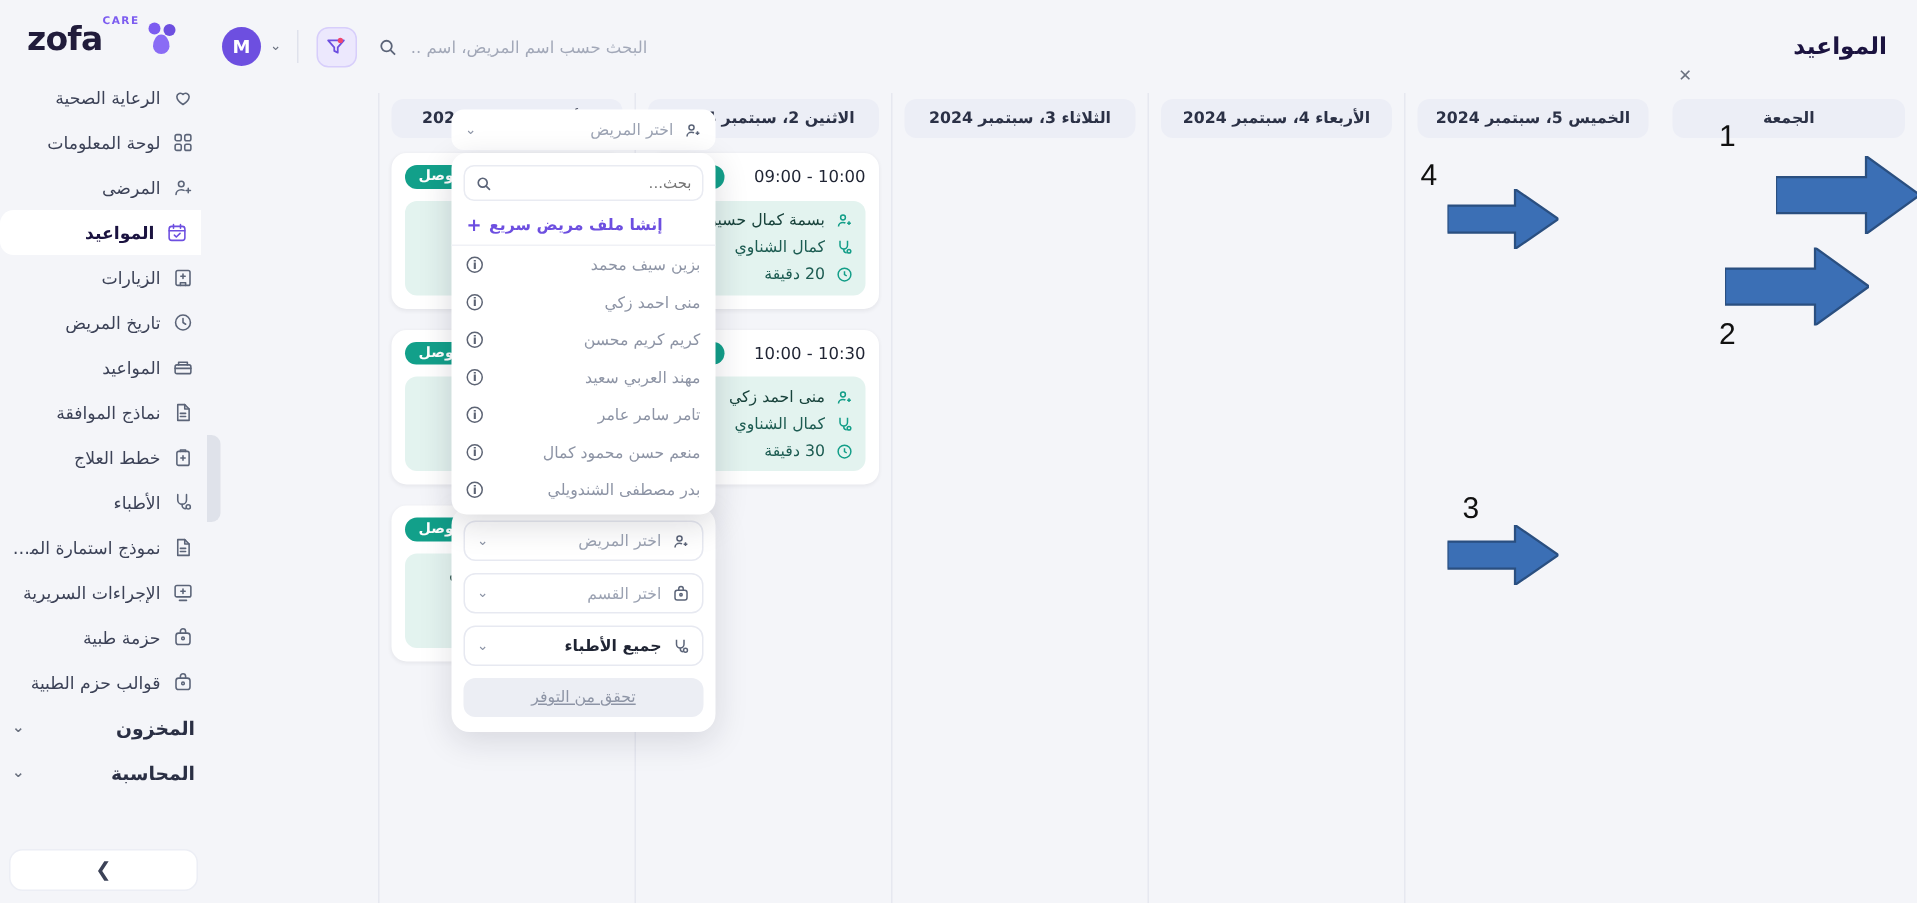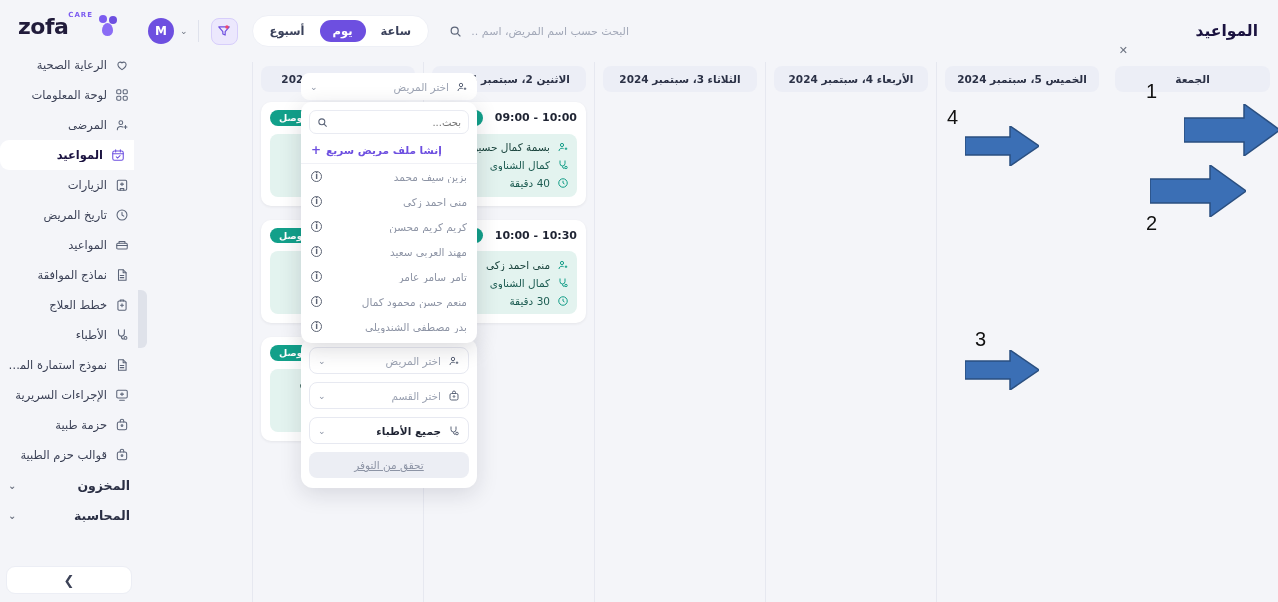--- a/index.html
+++ b/index.html
@@ -112,21 +112,21 @@
   }
   .appt {
     background:#fff; border-radius:10px; padding:8px 9px 9px 9px; margin-bottom:14px;
     box-shadow:0 1px 3px rgba(23,26,45,.07);
   }
   .appt-top { display:flex; flex-direction:row-reverse; align-items:center; justify-content:space-between; margin-bottom:8px; }
   .badge {
     background:#12a08a; color:#fff; font-size:9.5px; font-weight:700;
     border-radius:10px; padding:3px 9px; line-height:1;
   }
-  .appt-time { font-size:11px; font-weight:700; color:#1f2433; direction:ltr; }
+  .appt-time { font-size:11px; font-weight:400; color:#1f2433; direction:ltr; }
   .appt-body { background:#e3f3ef; border-radius:8px; padding:7px 8px; }
   .appt-row { display:flex; align-items:center; gap:6px; justify-content:flex-start; margin-bottom:5px; }
   .appt-row:last-child { margin-bottom:0; }
   .appt-row .ri { width:13px; height:13px; flex:0 0 13px; display:flex; align-items:center; justify-content:center; color:#139e88; }
   .appt-row .rt { font-size:10.5px; color:#19433c; flex:1; text-align:right; white-space:nowrap; overflow:hidden; text-overflow:ellipsis;}
   .appt-row .rt.small { color:#1d5c52; }
 
   
   .edge-handle {
     position:absolute; left:0; top:290px; width:9px; height:58px;
@@ -382,25 +382,20 @@
       <div class="searchbox">
         <input placeholder="البحث حسب اسم المريض، اسم .." style="">
         <span class="sicon">
           <svg width="13" height="13" viewBox="0 0 24 24" fill="none" stroke="#5b6478" stroke-width="2.2">
               <circle cx="10.5" cy="10.5" r="6.5"></circle>
               <line x1="15.5" y1="15.5" x2="21" y2="21"></line>
             </svg>
         </span>
       </div>
 
-      <div class="view-toggle" id="view-host">
-          <div class="">أسبوع</div>
-          <div class="on">يوم</div>
-          <div class="">ساعة</div>
-        </div>
 
       <div class="filter-btn">
         <svg width="14" height="14" viewBox="0 0 24 24">
             <path d="M3 5h18l-7 8v6l-4-2v-4z" fill="none" stroke="#6d4fe0" stroke-width="2" stroke-linejoin="round"></path>
             <circle cx="17" cy="5" r="3" fill="#f0476f"></circle>
           </svg>
       </div>
 
       <div class="divider-v"></div>
 
@@ -451,21 +446,21 @@
                 </span>
           <span class="rt small">كمال الشناوي</span>
         </div>
         <div class="appt-row">
           <span class="ri">
                   <svg width="12" height="12" viewBox="0 0 24 24" fill="none" stroke="currentColor" stroke-width="2">
                     <circle cx="12" cy="12" r="8.5"></circle>
                     <path d="M12 7.5V12l3 2"></path>
                   </svg>
                 </span>
-          <span class="rt small">40 دقيقة</span>
+          <span class="rt small">20 دقيقة</span>
         </div>
       </div>
     </div>
           <div class="appt">
       <div class="appt-top">
         <span class="badge">وصل</span>
         <span class="appt-time">10:00 - 10:30</span>
       </div>
       <div class="appt-body">
         <div class="appt-row">

